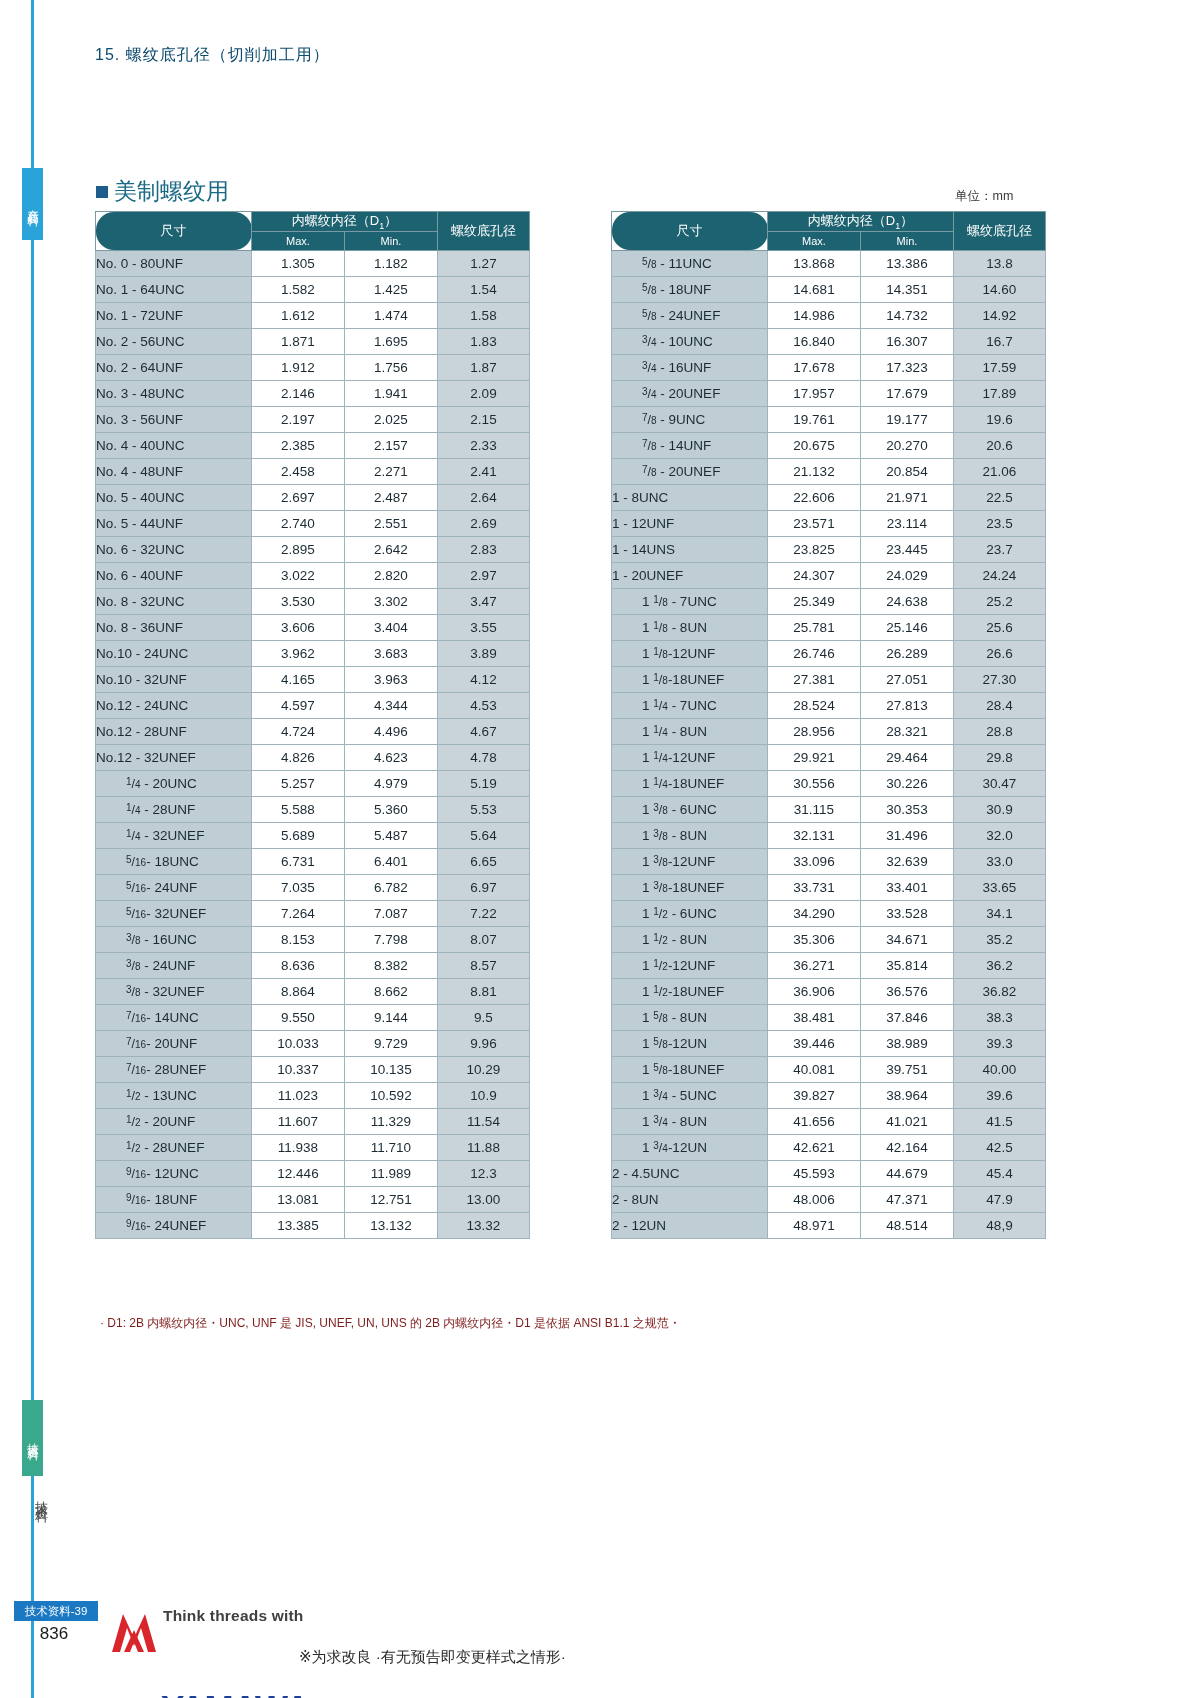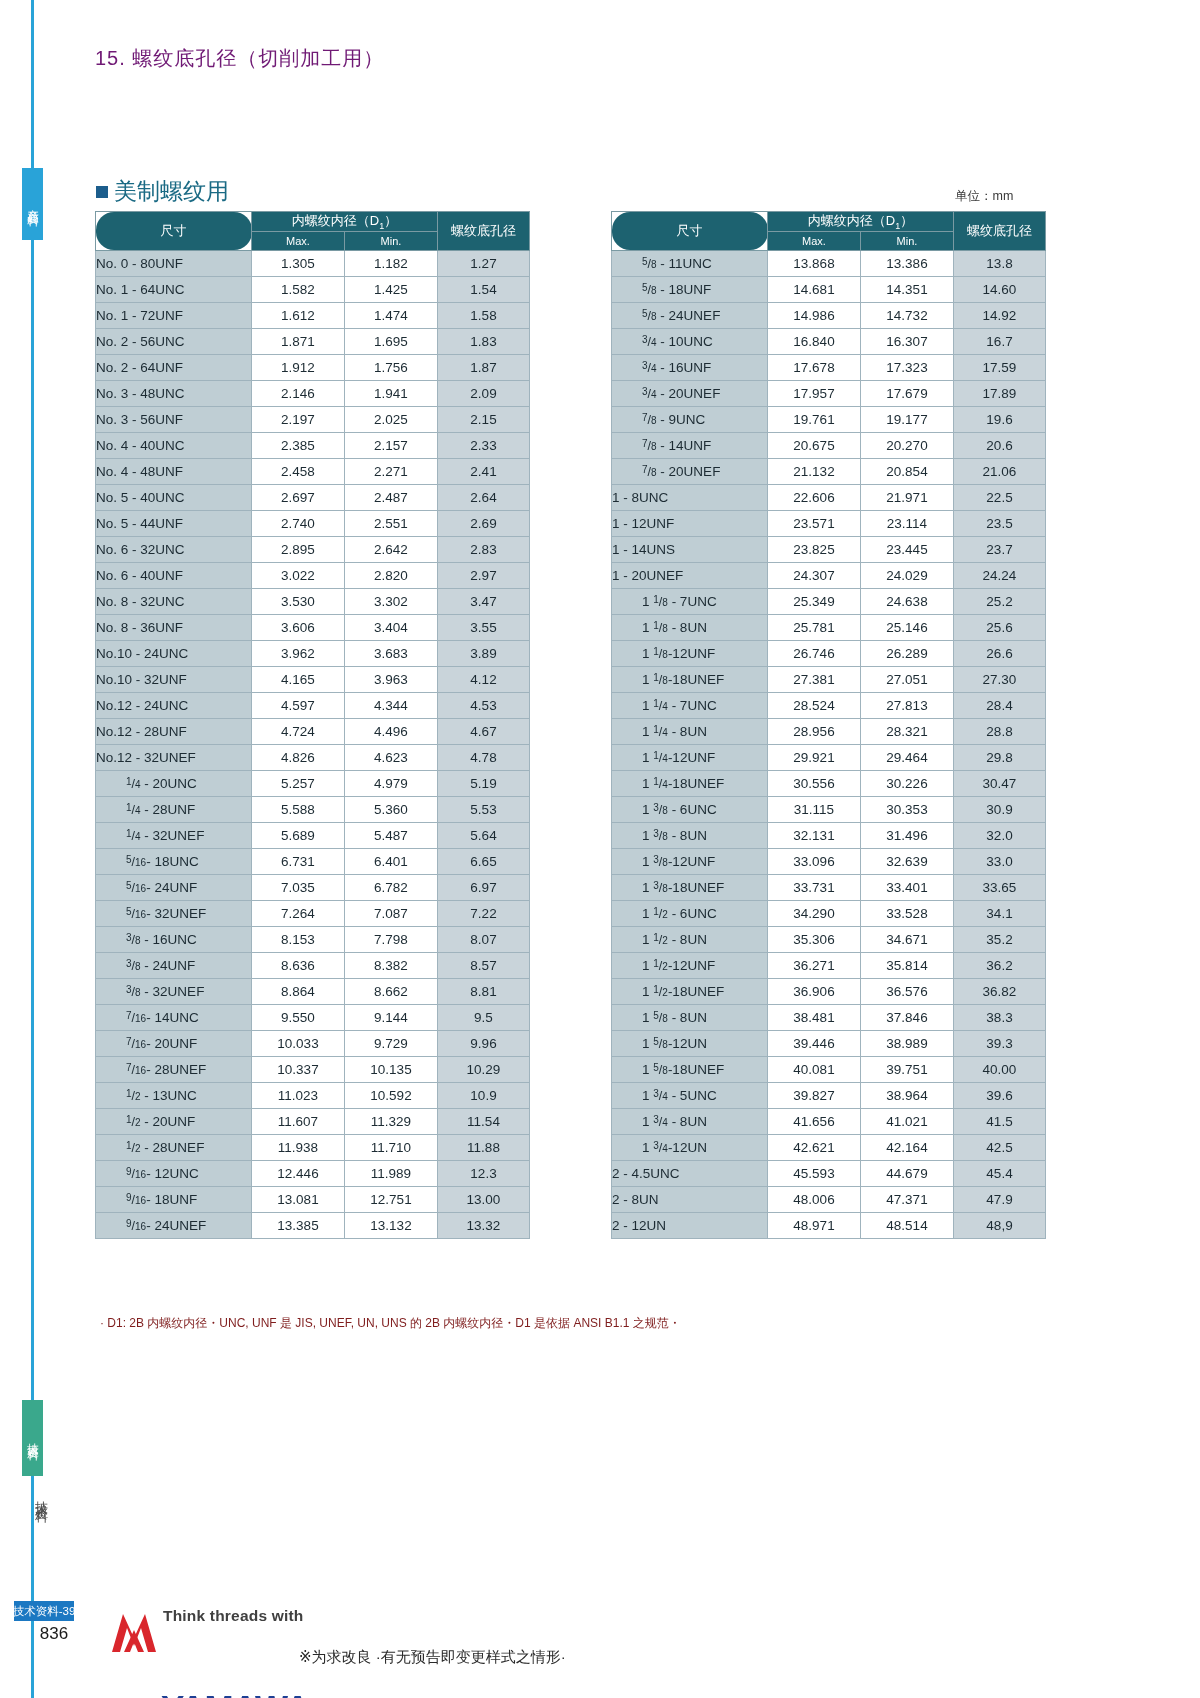--- a/index.html
+++ b/index.html
@@ -37,21 +37,21 @@
   }
   #rail-tech-label{
     position:absolute; left:32px; top:1490px;
     writing-mode:vertical-rl; color:#4d4d4d;
     font-size:13px; letter-spacing:3px; white-space:nowrap;
   }
 
   
   #page-title{
     position:absolute; left:95px; top:45px;
-    font-size:20px; color:#701a75; letter-spacing:1px;
+    font-size:16px; color:#0c4a6e; letter-spacing:1px;
     white-space:nowrap;
   }
 
   
   #section-head{
     position:absolute; left:96px; top:176px;
     font-size:23px; color:#1a6a84; white-space:nowrap;
     display:flex; align-items:center; gap:3px;
   }
   #section-head .sq{
@@ -117,21 +117,21 @@
 
   
   #footnote{
     position:absolute; left:100px; top:1315px;
     font-size:12px; color:#7f1d1d; white-space:nowrap;
   }
 
   
   #foot-badge{
     position:absolute; left:14px; top:1601px;
-    width:60px; height:20px; background:#1b78c2;
+    width:84px; height:20px; background:#1b78c2;
     color:#ffffff; font-size:11.5px;
     display:flex; align-items:center; justify-content:center;
     white-space:nowrap;
   }
   #foot-pageno{
     position:absolute; left:14px; top:1624px;
     width:80px; text-align:center;
     font-size:17px; color:#1a1a1a;
   }
   #foot-logo-mark{

